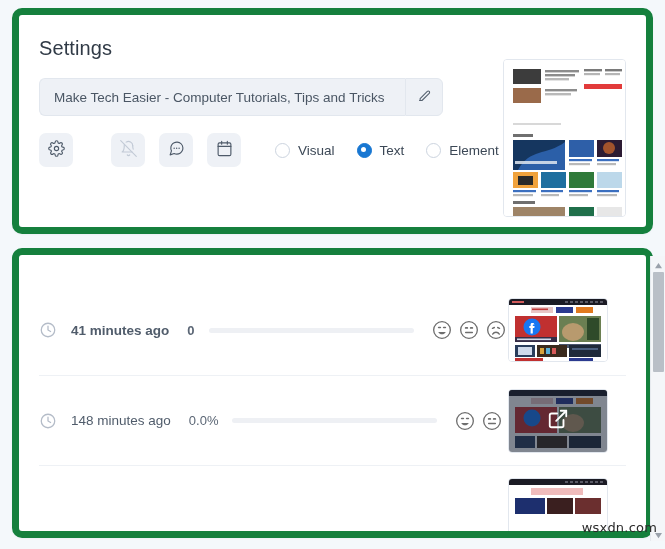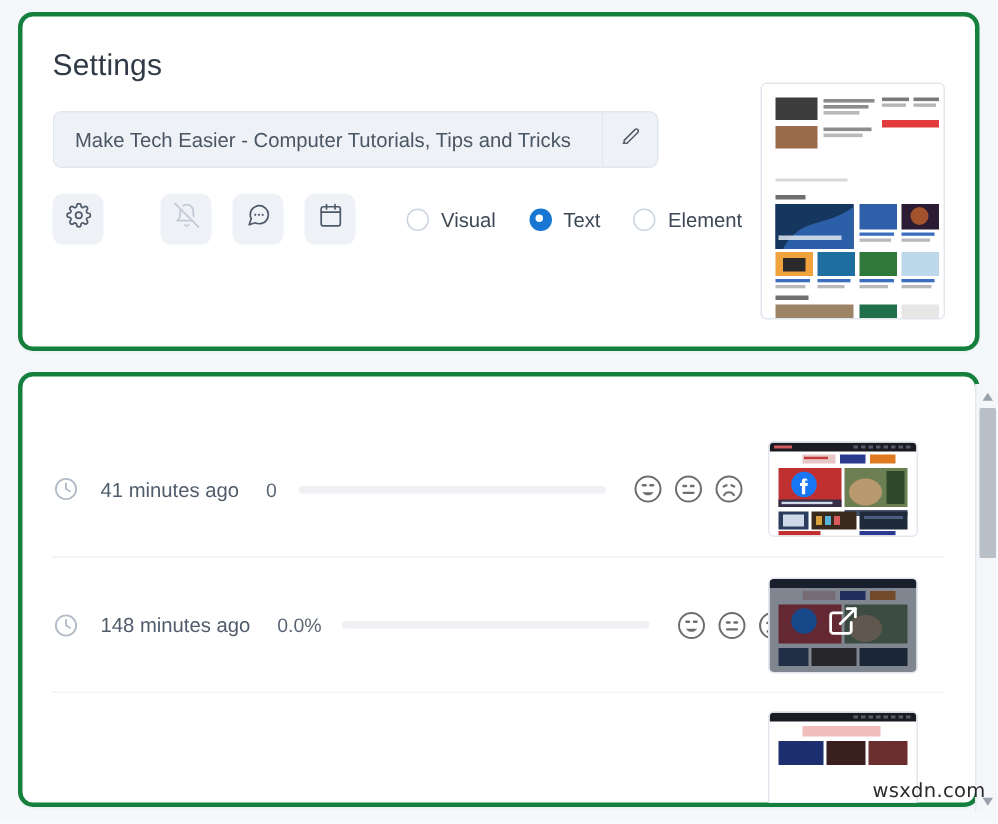--- a/index.html
+++ b/index.html
@@ -20,21 +20,21 @@
   .page {
     width: 665px;
     height: 549px;
     position: relative;
     padding: 8px 12px 0 12px;
   }
 
   
   .card {
     background: #ffffff;
-    border: 3px solid #15803d;
+    border: 7px solid #15803d;
     border-radius: 10px;
     box-shadow: 0 1px 2px rgba(20, 40, 70, 0.04);
     position: relative;
   }
 
   #settings-card {
     height: 226px;
     padding: 22px 20px 0 20px;
   }
 
@@ -205,21 +205,21 @@
   
   .hist-list { margin-top: 8px; }
 
   .hist-row {
     height: 90px;
     display: flex;
     align-items: center;
     border-top: 1px solid #eef1f5;
     position: relative;
   }
-  .hist-row:first-child { border-top: none; }
+  .hist-row:first-child { border-top: none; font-weight: bold; }
 
   .clock-ico { width: 18px; height: 18px; flex: none; }
 
   .hist-time {
     font-size: 13.5px;
     color: #505c6b;
     margin-left: 14px;
     white-space: nowrap;
   }
 

